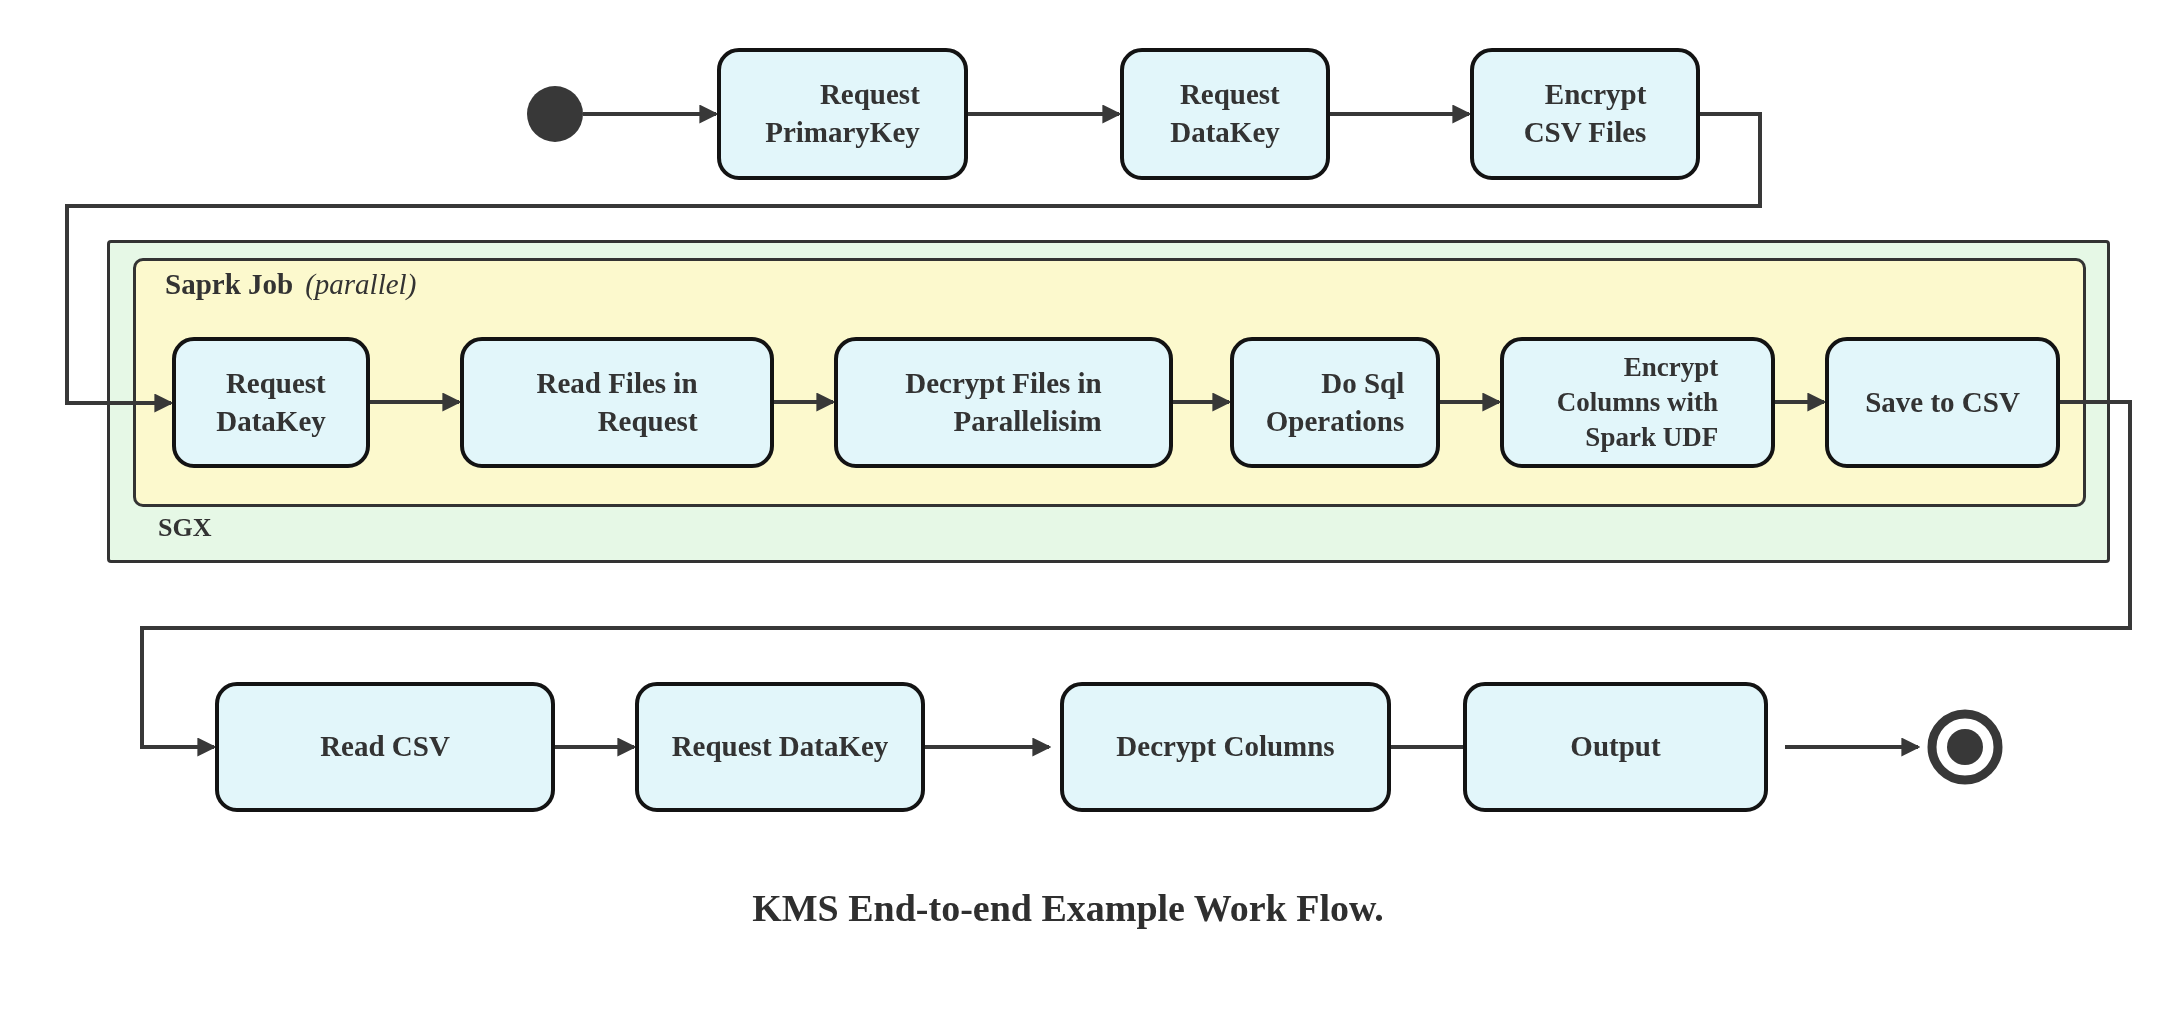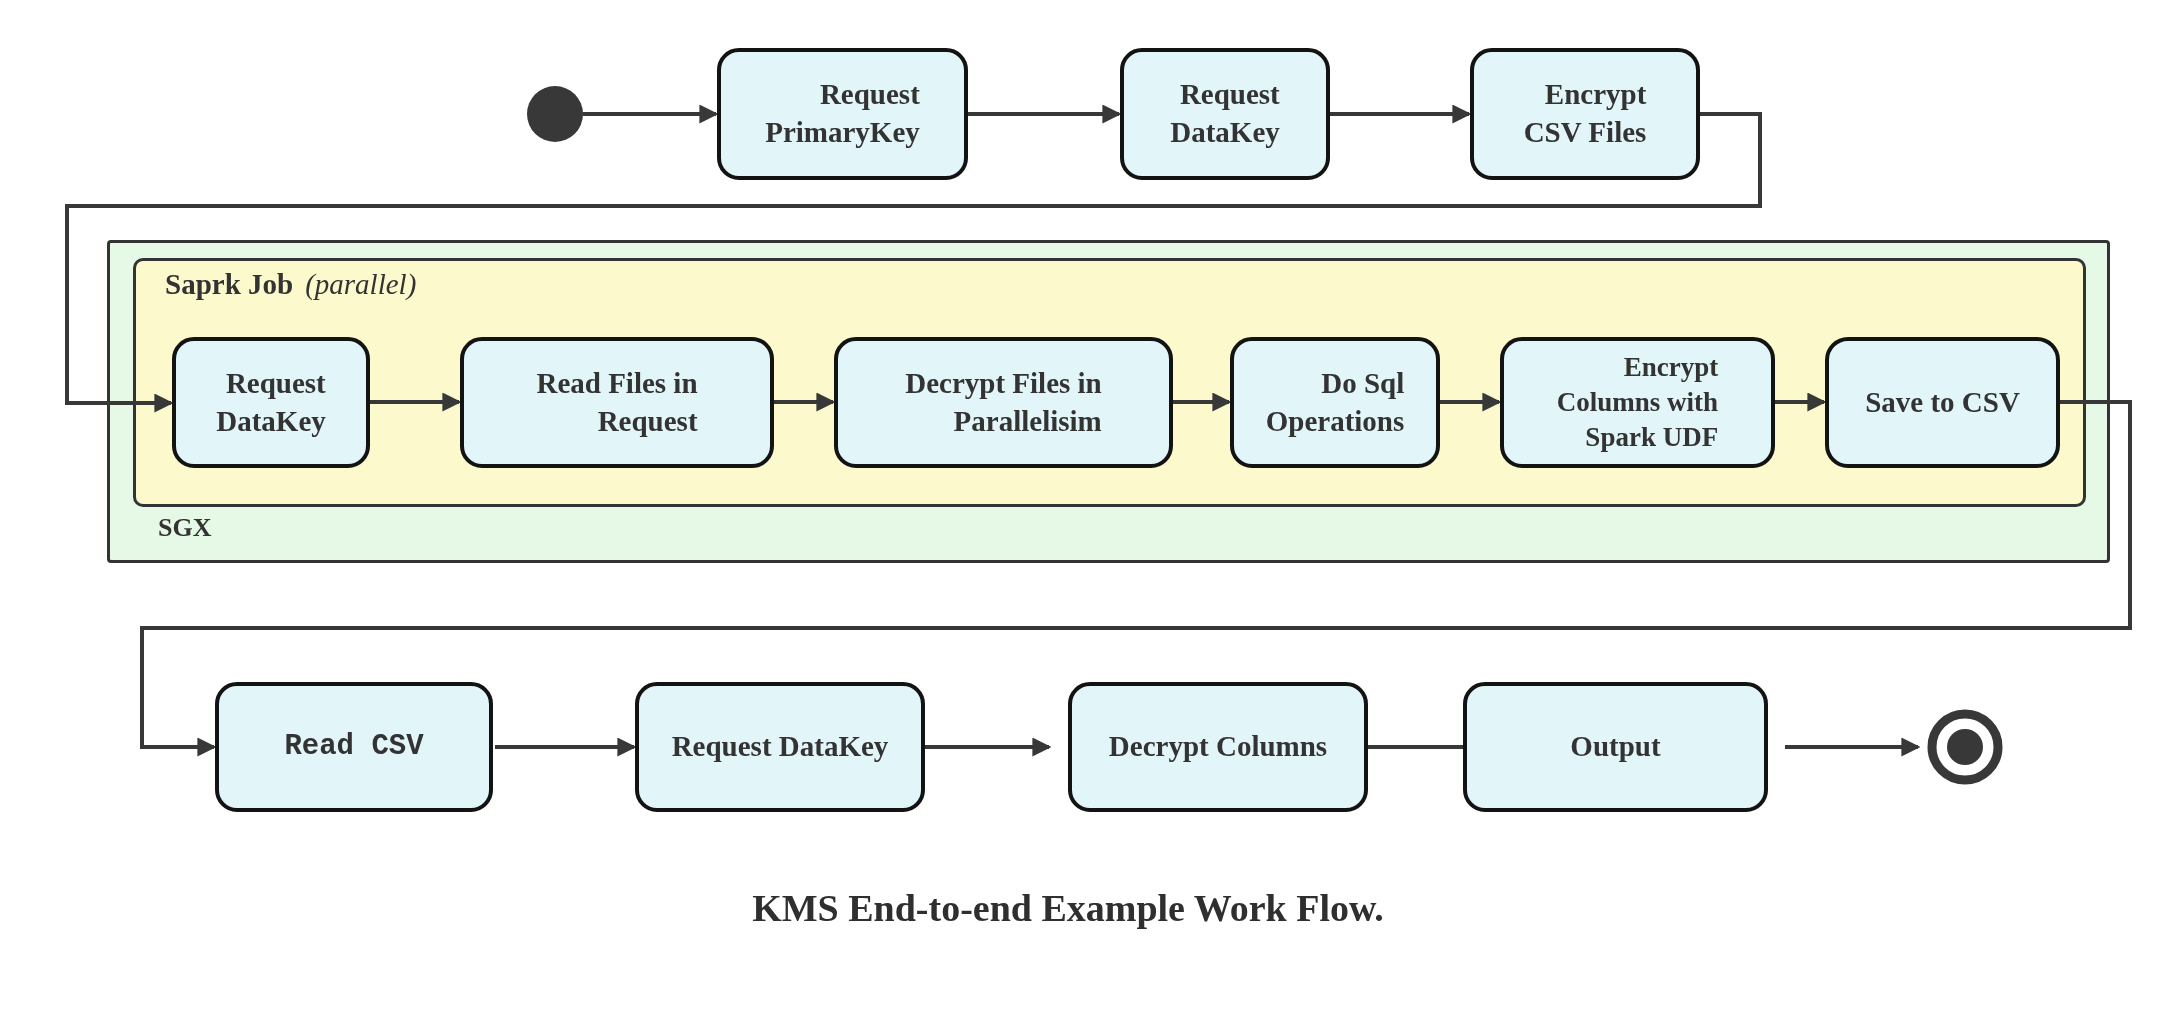--- a/index.html
+++ b/index.html
@@ -106,21 +106,21 @@
 DataKey</div>
   <div class="node row-spark" style="left:460px;width:314px;">Read Files in
 Request</div>
   <div class="node row-spark" style="left:834px;width:339px;">Decrypt Files in
 Parallelisim</div>
   <div class="node row-spark" style="left:1230px;width:210px;">Do Sql
 Operations</div>
   <div class="node row-spark" style="left:1500px;width:275px;font-size:27px;">Encrypt
 Columns with
 Spark UDF</div>
-  <div class="node row-spark" style="left:1825px;width:235px;border-radius:23px;">Save to CSV</div>
+  <div class="node row-spark" style="left:1825px;width:235px;">Save to CSV</div>
 
-  <div class="node row-bottom" style="left:215px;width:278px;font-family:Liberation Mono, monospace;">Read CSV</div>
+  <div class="node row-bottom" style="left:215px;width:340px;">Read CSV</div>
   <div class="node row-bottom" style="left:635px;width:290px;">Request DataKey</div>
-  <div class="node row-bottom" style="left:1060px;width:300px;margin-left:8px;">Decrypt Columns</div>
+  <div class="node row-bottom" style="left:1060px;width:331px;">Decrypt Columns</div>
   <div class="node row-bottom" style="left:1463px;width:305px;">Output</div>
 
   <div class="caption">KMS End-to-end Example Work Flow.</div>
 </div>
 
 </body></html>

